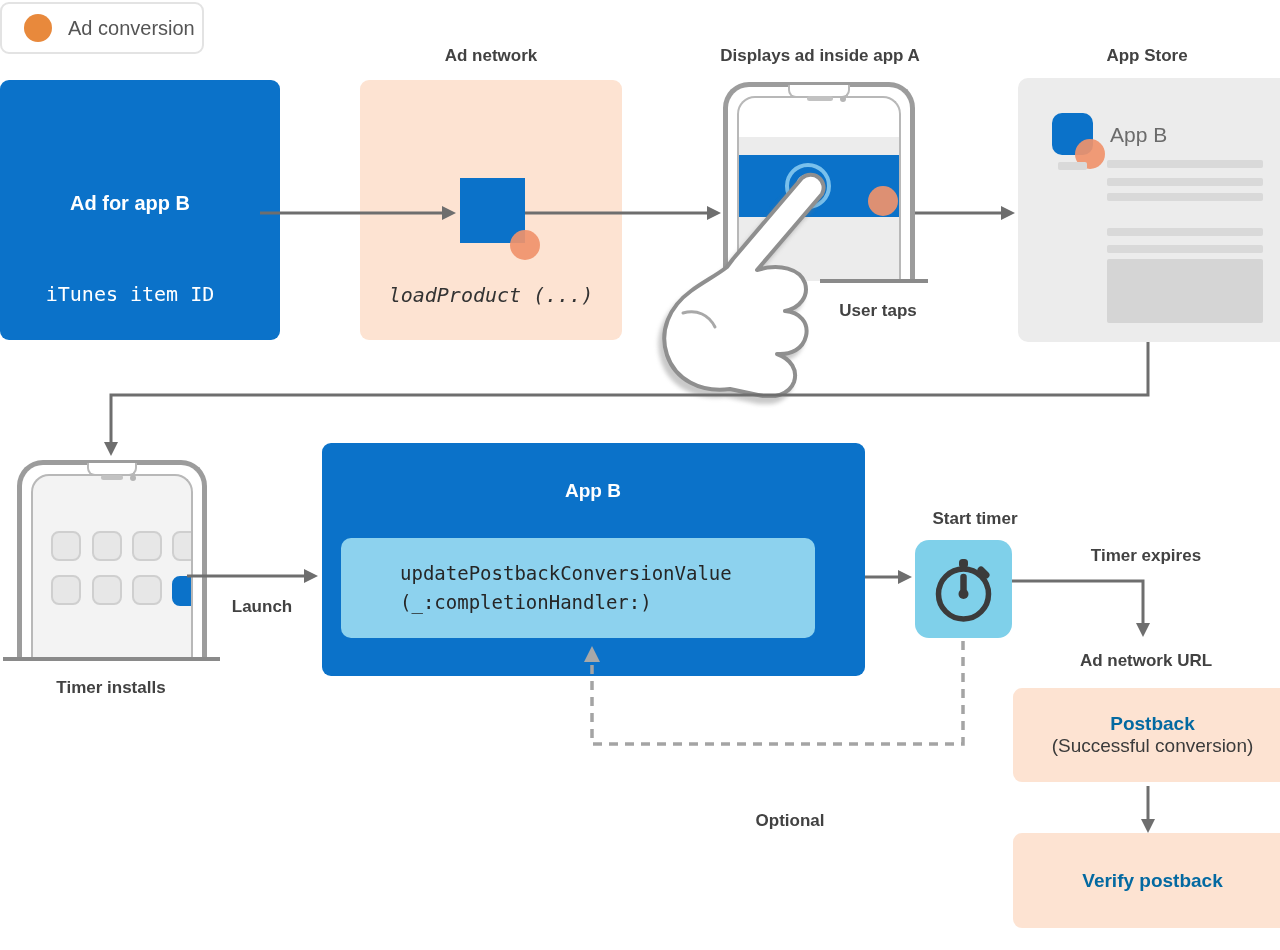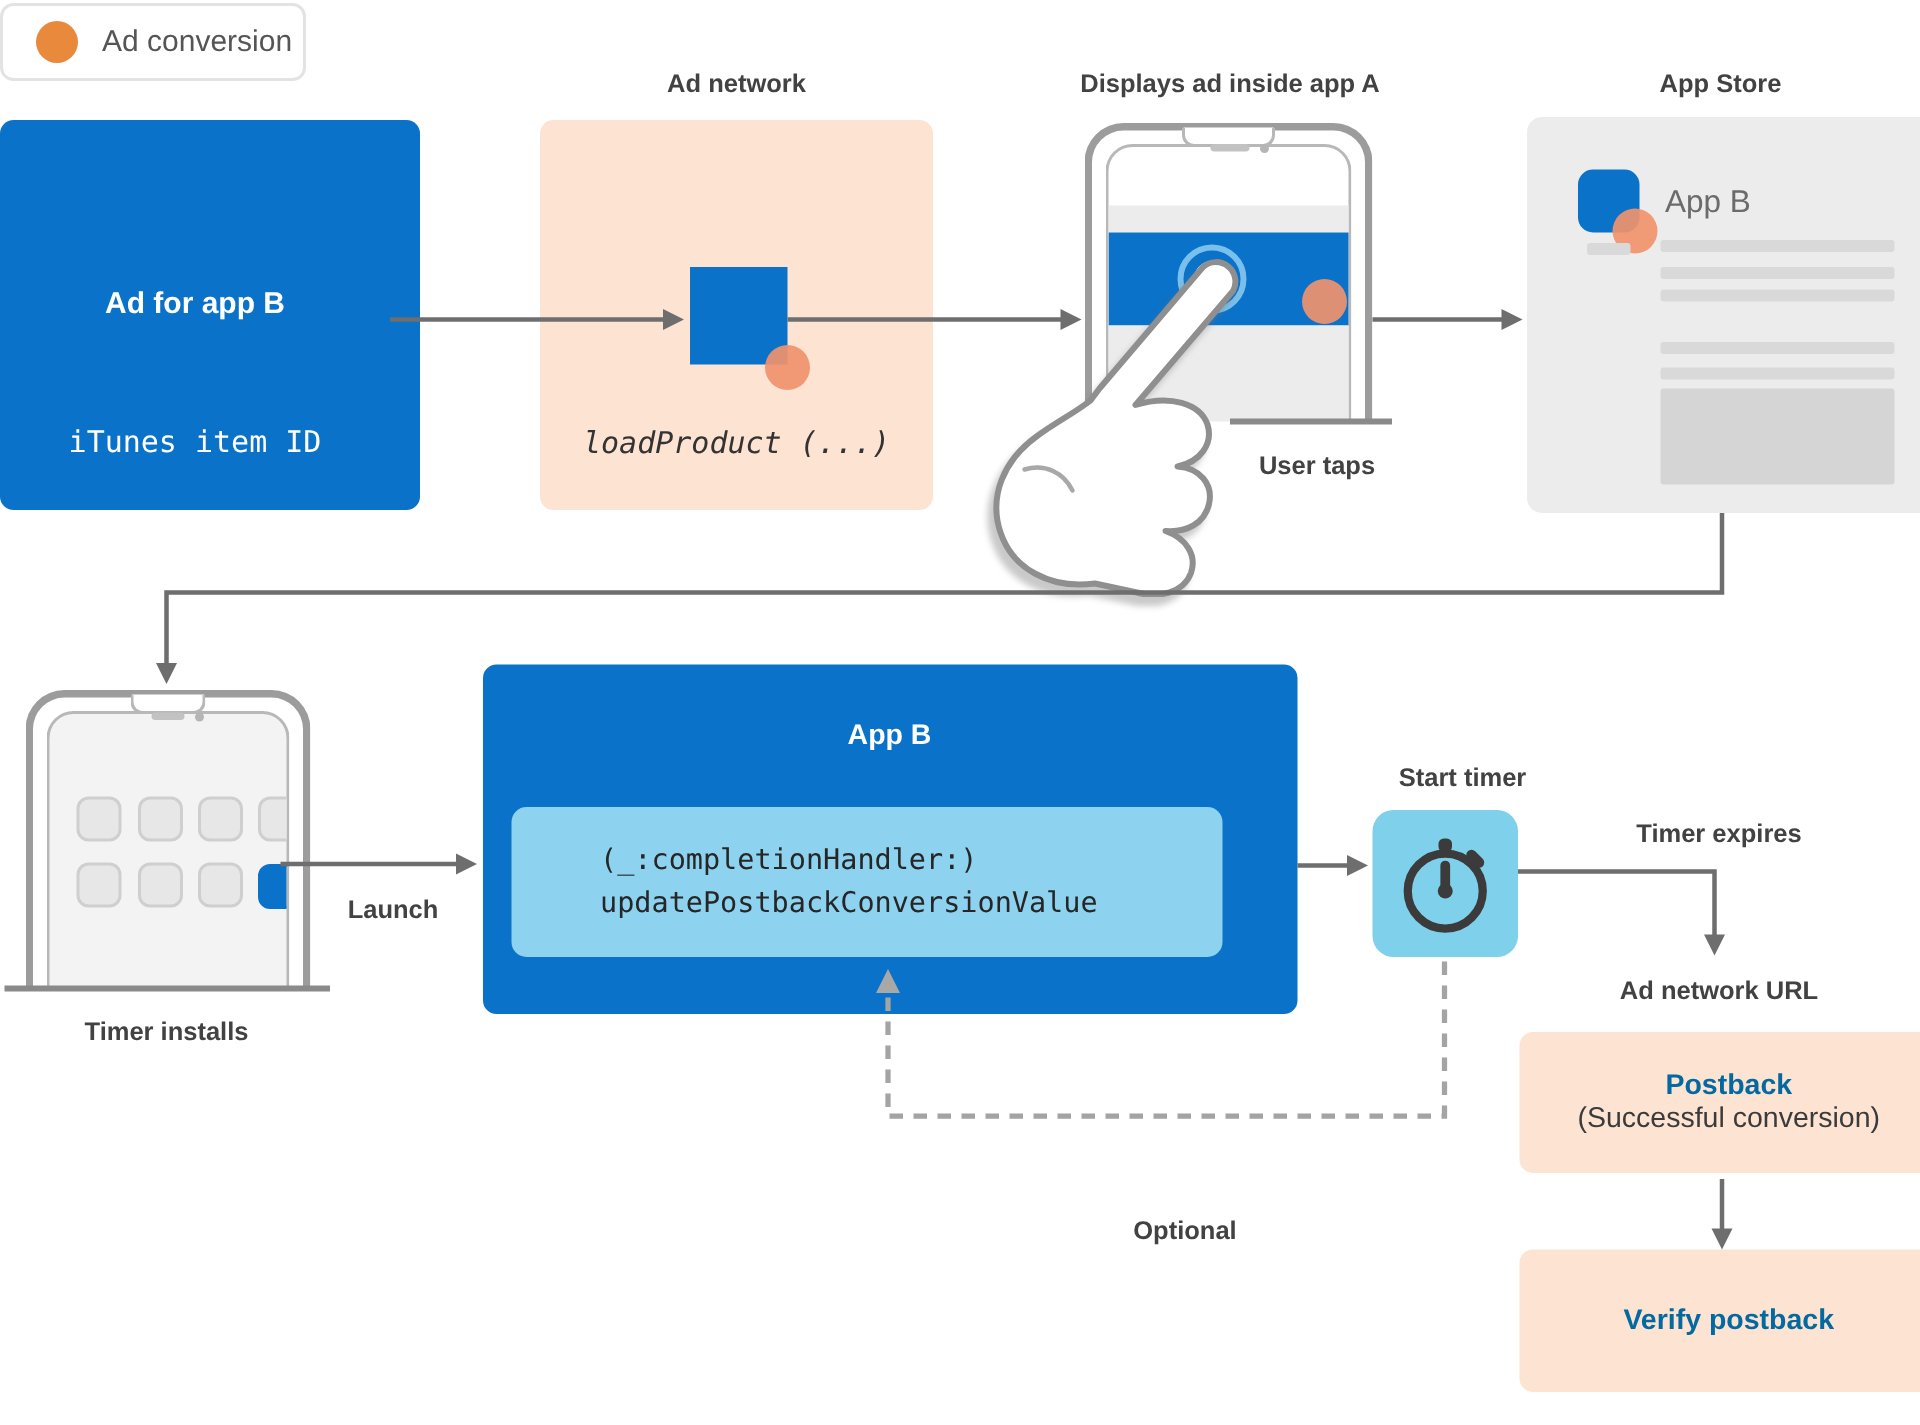--- a/index.html
+++ b/index.html
@@ -120,22 +120,22 @@
     <div class="speaker" style="left:79px;top:10px;width:22px;height:5px;"></div>
     <div class="camdot" style="left:108px;top:10px;"></div>
   </div>
   <div class="baseline" style="left:3px;top:657px;width:217px;"></div>
   <div class="label" style="left:111px;top:688px;">Timer installs</div>
   <div class="label" style="left:262px;top:607px;">Launch</div>
 
   <div class="abs bluebox" style="left:322px;top:443px;width:543px;height:233px;">
     <div class="label" style="left:271px;top:48px;font-size:19px;color:#fff;">App B</div>
     <div class="codebox mono" style="left:19px;top:95px;width:474px;height:100px;">
+      <div>updatePostbackConversionValue</div>
       <div>(_:completionHandler:)</div>
-      <div>updatePostbackConversionValue</div>
     </div>
   </div>
 
   <div class="label" style="left:963px;top:519px;margin-left:12px;">Start timer</div>
   <div class="abs" style="left:915px;top:540px;width:97px;height:98px;border-radius:14px;background:var(--timerblue);">
     <svg width="97" height="98" viewBox="0 0 97 98">
       <circle cx="48.5" cy="54" r="25" fill="none" stroke="#3b3b3b" stroke-width="5.5"></circle>
       <rect x="44" y="19" width="9" height="9" rx="3.5" fill="#3b3b3b"></rect>
       <line x1="66" y1="30" x2="71" y2="35" stroke="#3b3b3b" stroke-width="7" stroke-linecap="round"></line>
       <line x1="48.5" y1="54" x2="48.5" y2="37" stroke="#3b3b3b" stroke-width="6.5" stroke-linecap="round"></line>

